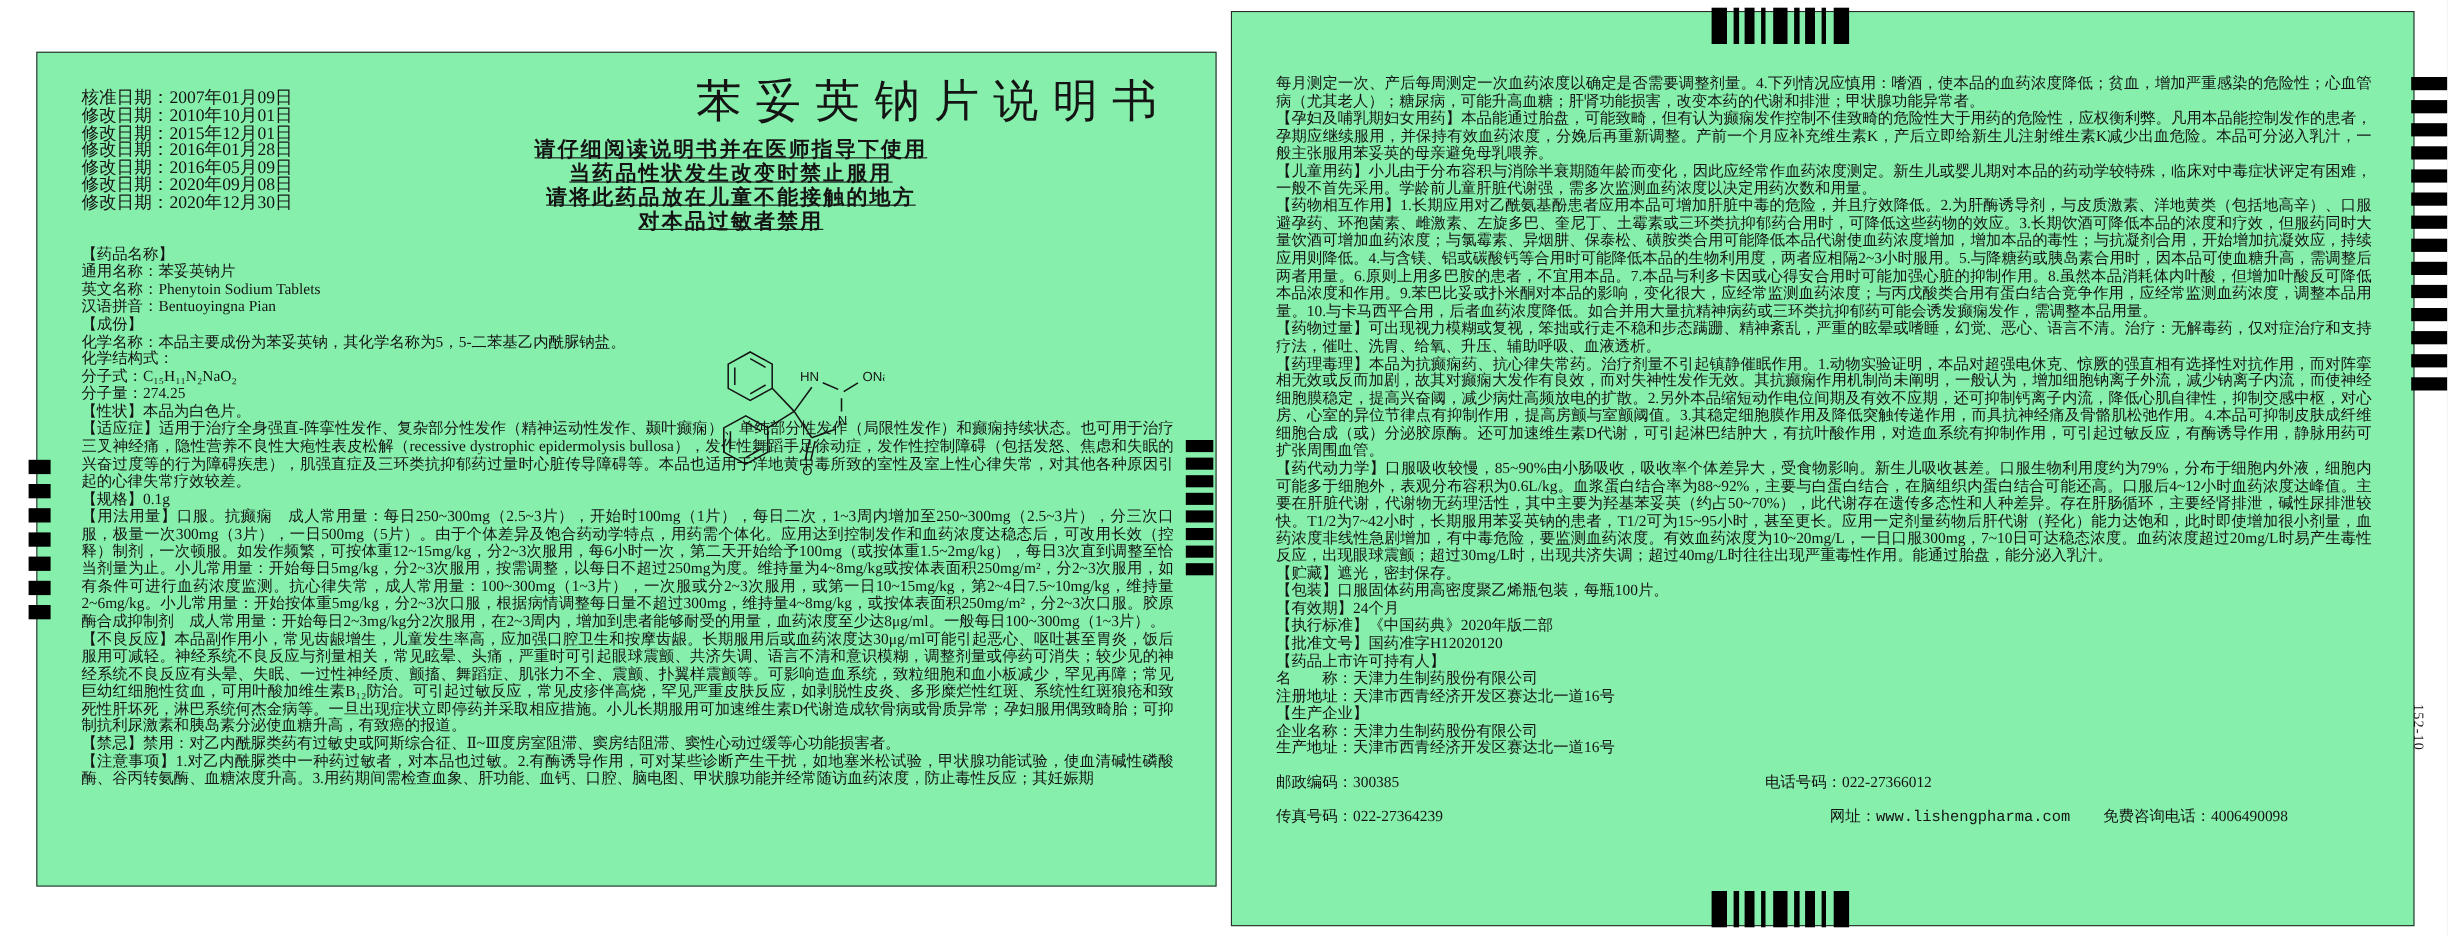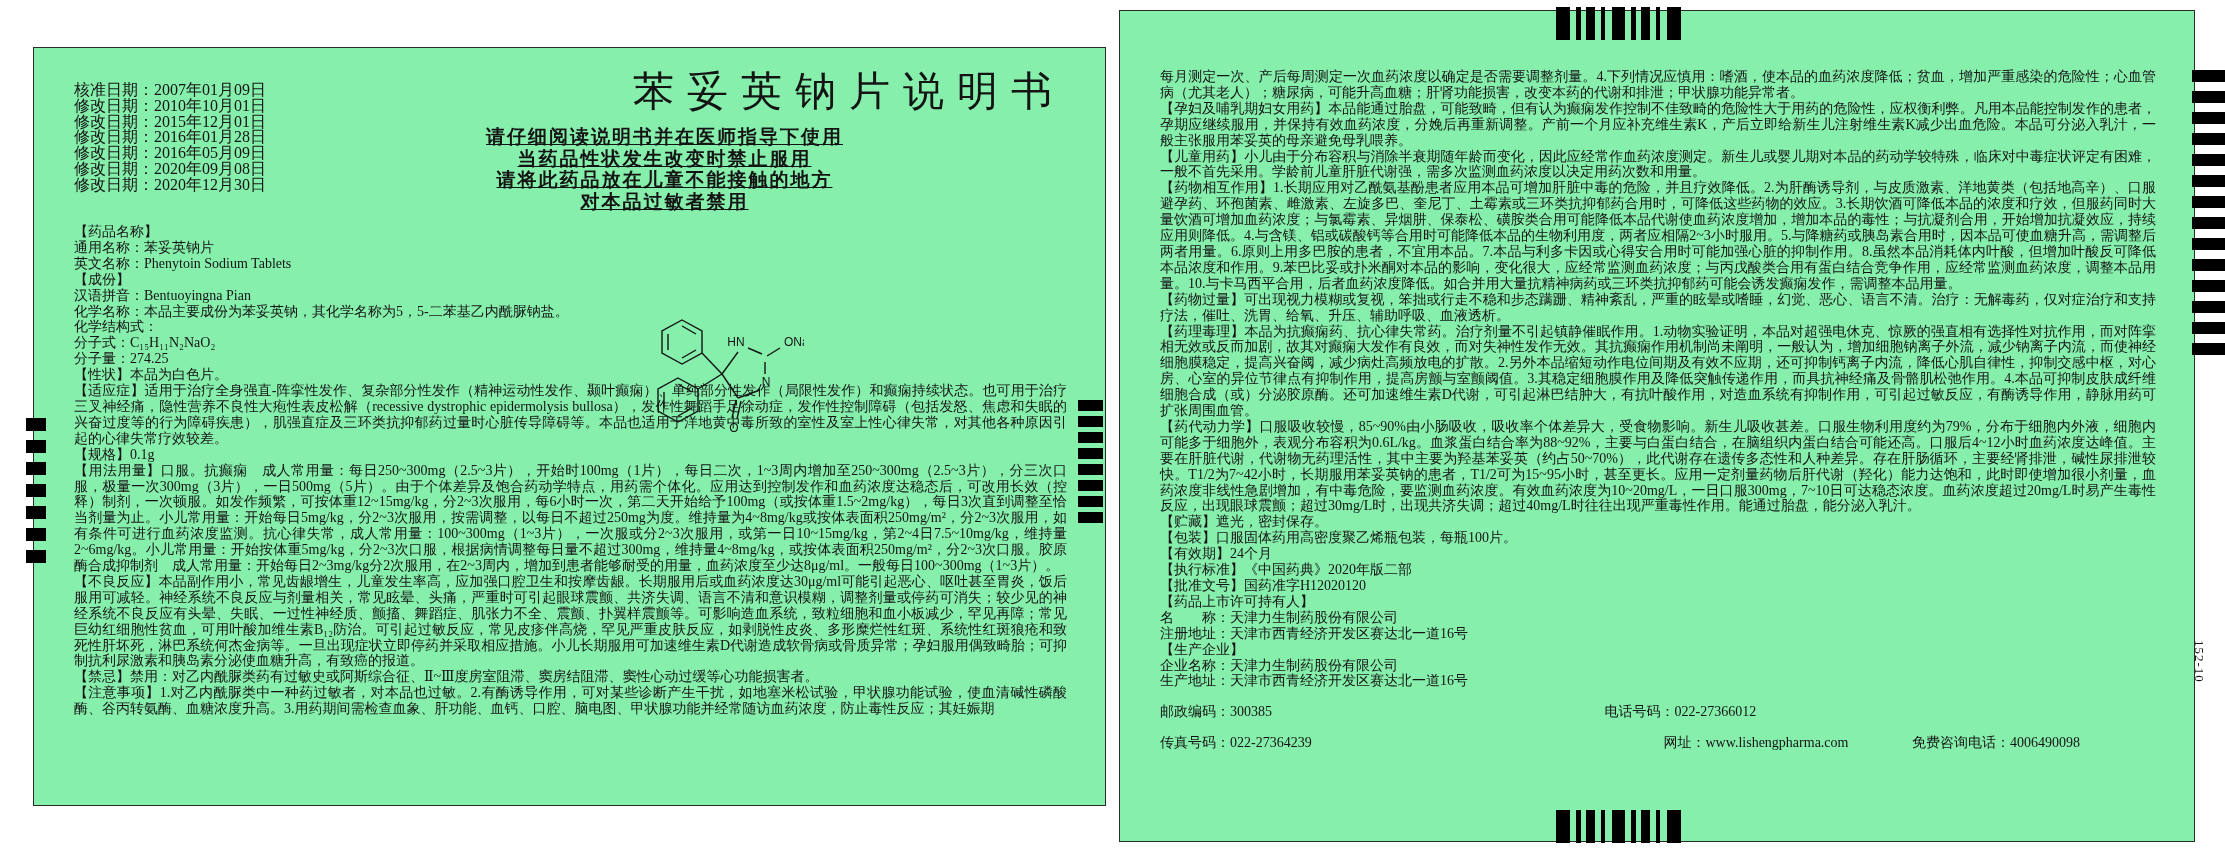--- a/index.html
+++ b/index.html
@@ -52,21 +52,21 @@
   .side-code {
     position:absolute; left:2207px; top:640px;
     transform:rotate(90deg); transform-origin:left top;
     font-size:13px; letter-spacing:1px; white-space:nowrap;
     font-family:"Liberation Serif","DejaVu Serif",serif;
   }
 
   .contact-row span { display:inline-block;margin-top:15px; }
   .cw440 { width:441px; }
   .cw500 { width:500px; }
-  .cw245 { width:245px; }
+  .cw245 { width:245px;font-family:Liberation Mono, monospace; }
 </style>
 </head>
 <body>
 
 <div class="page">
 
   <div class="panel panel-left">
     <div class="dates">
       <div>核准日期：2007年01月09日</div>
       <div>修改日期：2010年10月01日</div>
@@ -83,22 +83,22 @@
       <div>请仔细阅读说明书并在医师指导下使用</div>
       <div>当药品性状发生改变时禁止服用</div>
       <div>请将此药品放在儿童不能接触的地方</div>
       <div>对本品过敏者禁用</div>
     </div>
 
     <div class="body">
       <p>【药品名称】</p>
       <p>通用名称：苯妥英钠片</p>
       <p>英文名称：Phenytoin Sodium Tablets</p>
+      <p>汉语拼音：Bentuoyingna Pian</p>
       <p>【成份】</p>
-      <p>汉语拼音：Bentuoyingna Pian</p>
       <p>化学名称：本品主要成份为苯妥英钠，其化学名称为5，5-二苯基乙内酰脲钠盐。</p>
       <p>化学结构式：</p>
       <p>分子式：C₁₅H₁₁N₂NaO₂</p>
       <p>分子量：274.25</p>
       <p>【性状】本品为白色片。</p>
       <p>【适应症】适用于治疗全身强直-阵挛性发作、复杂部分性发作（精神运动性发作、颞叶癫痫）、单纯部分性发作（局限性发作）和癫痫持续状态。也可用于治疗三叉神经痛，隐性营养不良性大疱性表皮松解（recessive dystrophic epidermolysis bullosa），发作性舞蹈手足徐动症，发作性控制障碍（包括发怒、焦虑和失眠的兴奋过度等的行为障碍疾患），肌强直症及三环类抗抑郁药过量时心脏传导障碍等。本品也适用于洋地黄中毒所致的室性及室上性心律失常，对其他各种原因引起的心律失常疗效较差。</p>
       <p>【规格】0.1g</p>
       <p>【用法用量】口服。抗癫痫　成人常用量：每日250~300mg（2.5~3片），开始时100mg（1片），每日二次，1~3周内增加至250~300mg（2.5~3片），分三次口服，极量一次300mg（3片），一日500mg（5片）。由于个体差异及饱合药动学特点，用药需个体化。应用达到控制发作和血药浓度达稳态后，可改用长效（控释）制剂，一次顿服。如发作频繁，可按体重12~15mg/kg，分2~3次服用，每6小时一次，第二天开始给予100mg（或按体重1.5~2mg/kg），每日3次直到调整至恰当剂量为止。小儿常用量：开始每日5mg/kg，分2~3次服用，按需调整，以每日不超过250mg为度。维持量为4~8mg/kg或按体表面积250mg/m²，分2~3次服用，如有条件可进行血药浓度监测。抗心律失常，成人常用量：100~300mg（1~3片），一次服或分2~3次服用，或第一日10~15mg/kg，第2~4日7.5~10mg/kg，维持量2~6mg/kg。小儿常用量：开始按体重5mg/kg，分2~3次口服，根据病情调整每日量不超过300mg，维持量4~8mg/kg，或按体表面积250mg/m²，分2~3次口服。胶原酶合成抑制剂　成人常用量：开始每日2~3mg/kg分2次服用，在2~3周内，增加到患者能够耐受的用量，血药浓度至少达8μg/ml。一般每日100~300mg（1~3片）。</p>
       <p>【不良反应】本品副作用小，常见齿龈增生，儿童发生率高，应加强口腔卫生和按摩齿龈。长期服用后或血药浓度达30μg/ml可能引起恶心、呕吐甚至胃炎，饭后服用可减轻。神经系统不良反应与剂量相关，常见眩晕、头痛，严重时可引起眼球震颤、共济失调、语言不清和意识模糊，调整剂量或停药可消失；较少见的神经系统不良反应有头晕、失眠、一过性神经质、颤搐、舞蹈症、肌张力不全、震颤、扑翼样震颤等。可影响造血系统，致粒细胞和血小板减少，罕见再障；常见巨幼红细胞性贫血，可用叶酸加维生素B₁₂防治。可引起过敏反应，常见皮疹伴高烧，罕见严重皮肤反应，如剥脱性皮炎、多形糜烂性红斑、系统性红斑狼疮和致死性肝坏死，淋巴系统何杰金病等。一旦出现症状立即停药并采取相应措施。小儿长期服用可加速维生素D代谢造成软骨病或骨质异常；孕妇服用偶致畸胎；可抑制抗利尿激素和胰岛素分泌使血糖升高，有致癌的报道。</p>
       <p>【禁忌】禁用：对乙内酰脲类药有过敏史或阿斯综合征、Ⅱ~Ⅲ度房室阻滞、窦房结阻滞、窦性心动过缓等心功能损害者。</p>

